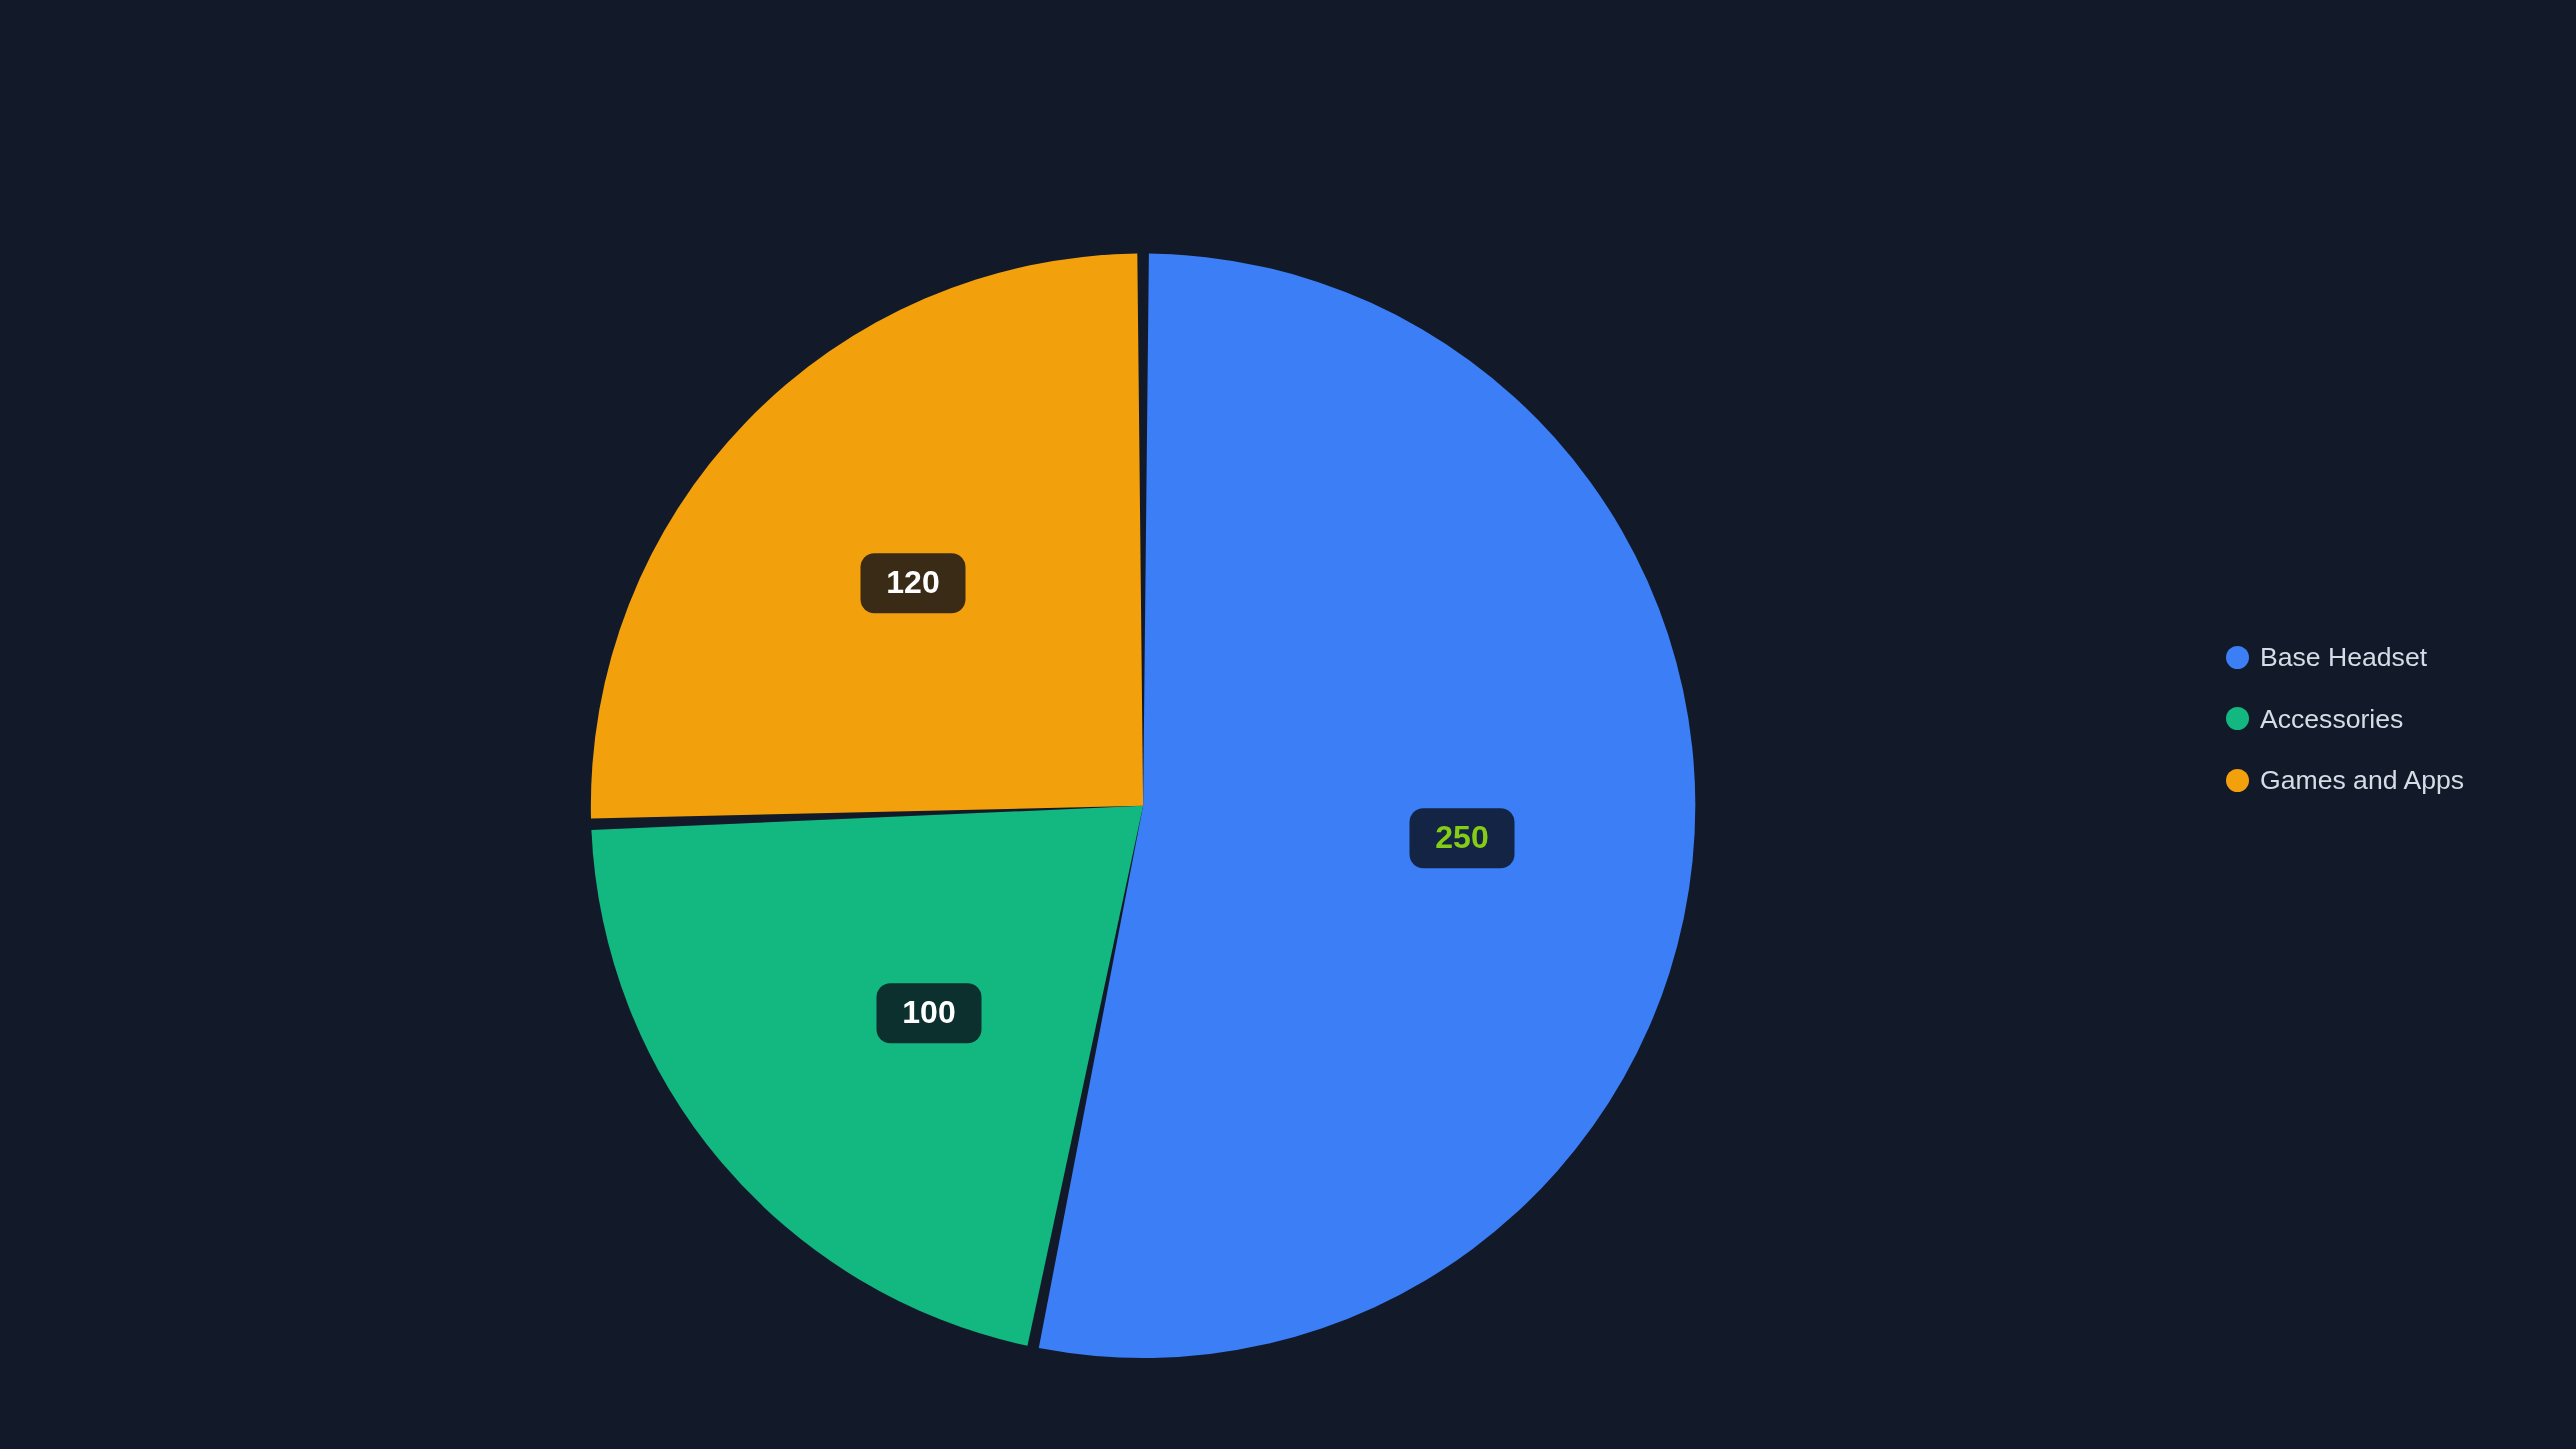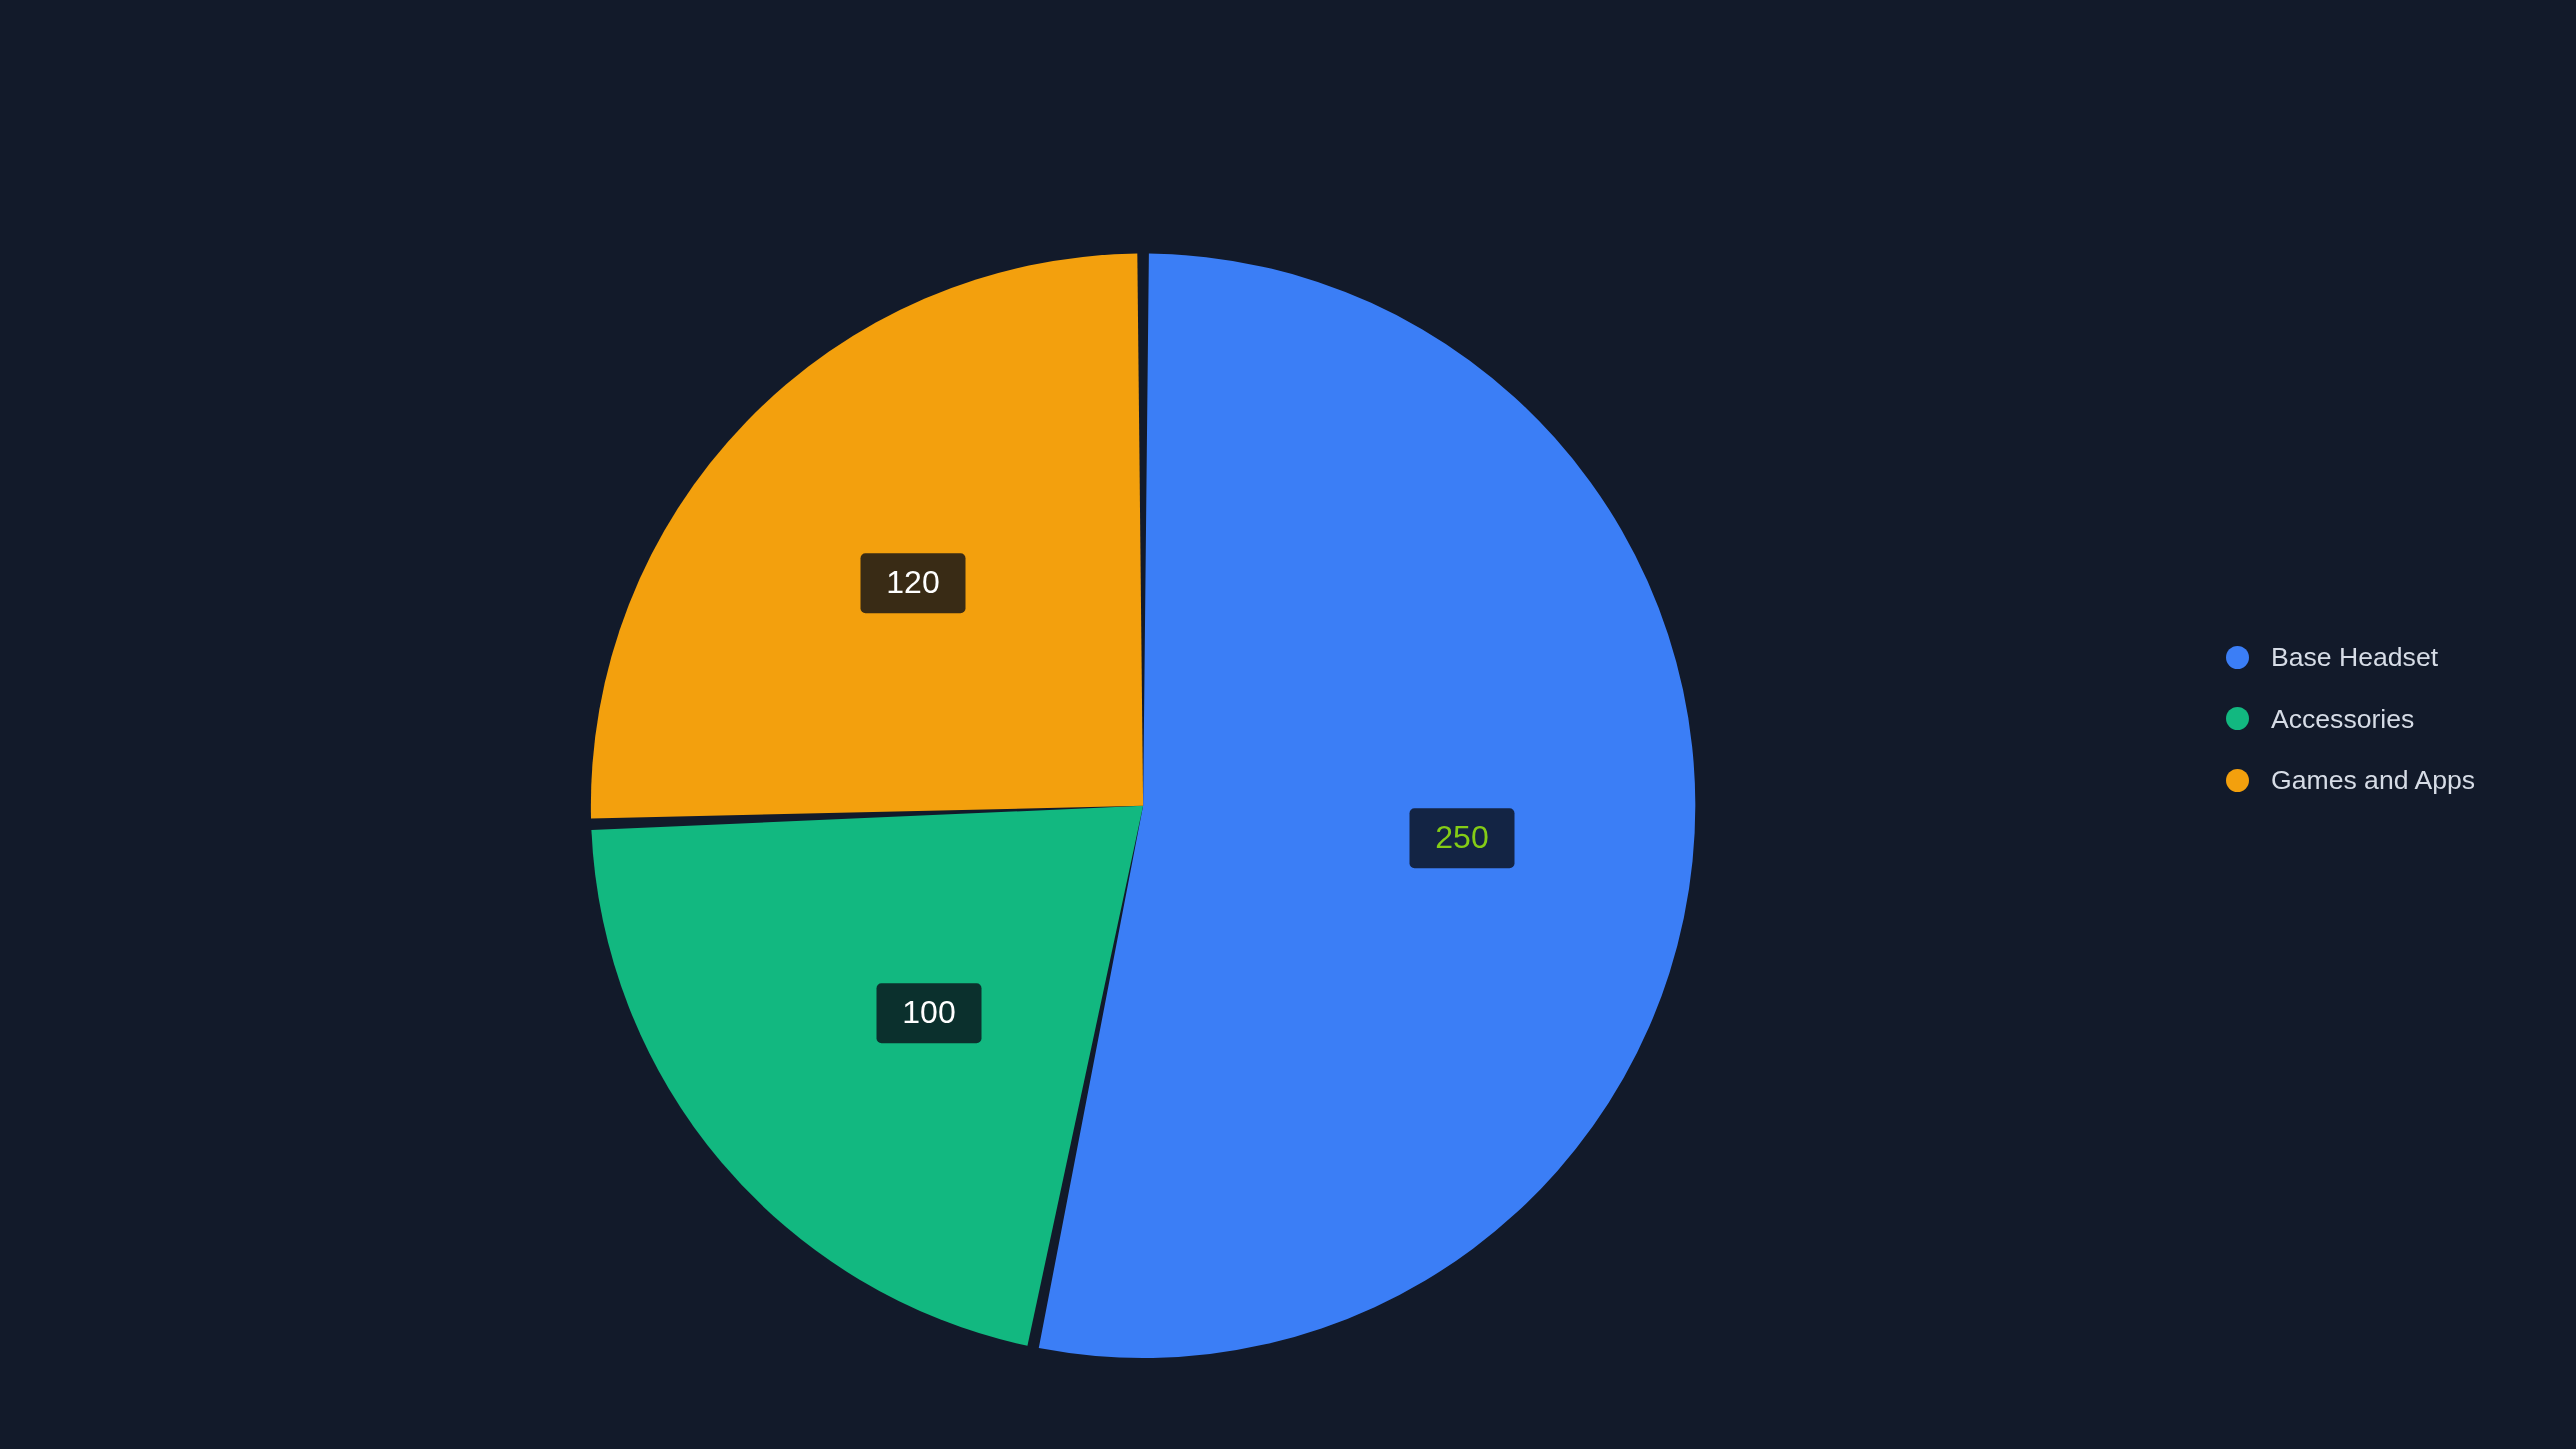--- a/index.html
+++ b/index.html
@@ -52,26 +52,26 @@
     top: 0;
   }
   .pie-slice {
     stroke: none;
   }
 
   
   .slice-label {
     position: absolute;
     transform: translate(-50%, -50%);
-    border-radius: 5px;
+    border-radius: 14px;
     padding: 13px 21px 14.5px 21px;
     color: #FFFFFF;
     font-size: 32px;
     line-height: 1;
-    font-weight: 400;
+    font-weight: 700;
     white-space: nowrap;
     box-sizing: border-box;
     min-width: 105px;
     text-align: center;
   }
   .slice-label-inner {
     display: block;
   }
 
   
@@ -80,21 +80,21 @@
     left: 2226px;
     top: 644px;
     display: flex;
     flex-direction: column;
     gap: 35px;
   }
   .legend-item {
     display: flex;
     flex-direction: row;
     align-items: center;
-    gap: 22px;
+    gap: 11px;
     cursor: pointer;
   }
   .legend-swatch {
     width: 23px;
     height: 23px;
     border-radius: 50%;
     flex: 0 0 auto;
   }
   .legend-label {
     color: #D6DCE6;

